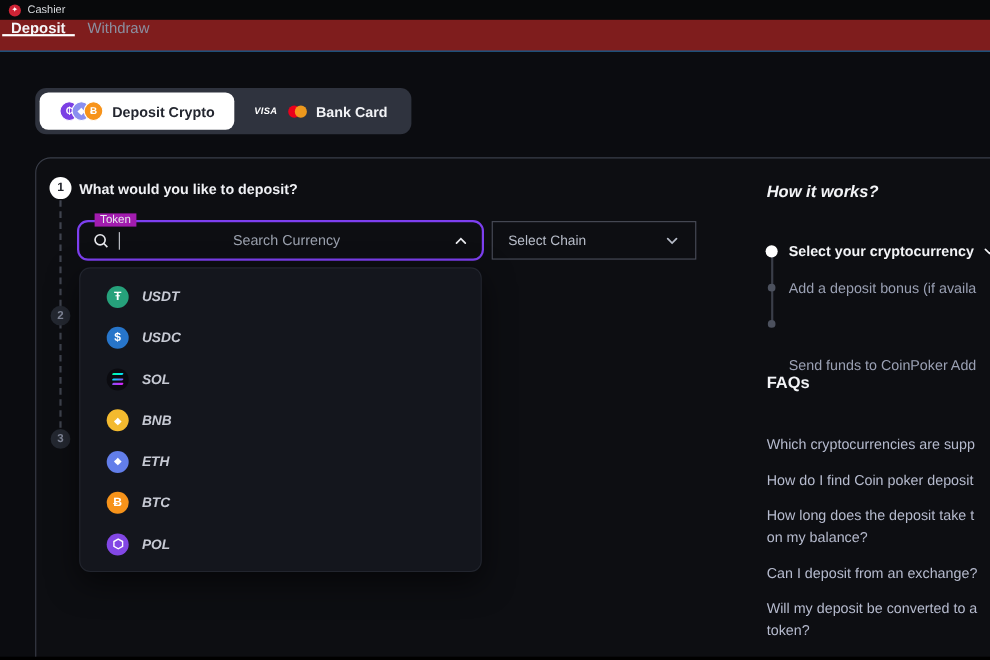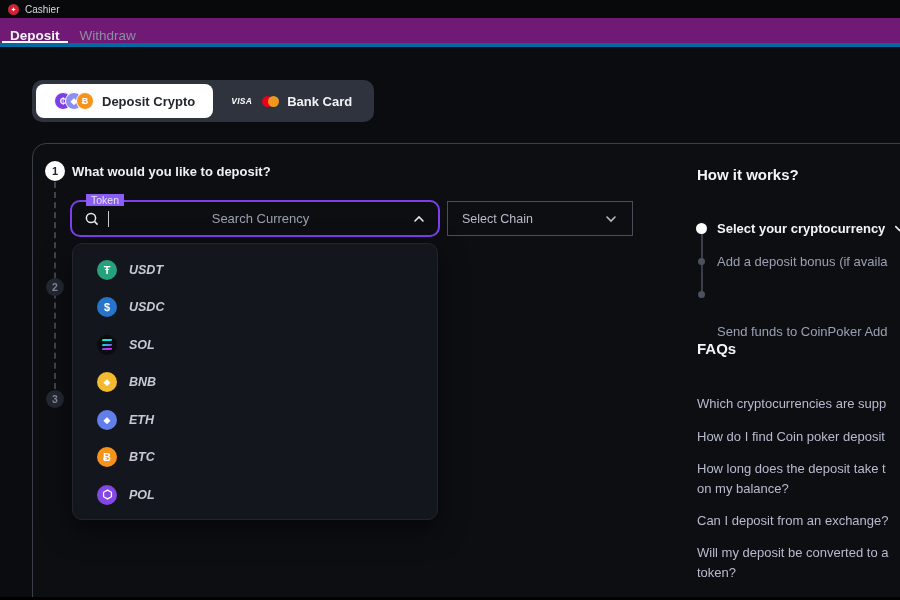--- a/index.html
+++ b/index.html
@@ -12,22 +12,22 @@
 
   
   .titlebar { left:0; top:0; width:900px; height:18px; background:#08090b;
     display:flex; align-items:center; padding-left:8px; gap:6px; }
   .cp-logo { width:11px; height:11px; border-radius:50%; background:#cf2335;
     display:flex; align-items:center; justify-content:center;
     color:#fff; font-size:7px; line-height:1; }
   .titlebar-text { font-size:10px; color:#d8dade; }
 
   
-  .tabbar { left:0; top:18px; width:900px; height:29px; background:#701a75;
-    border-bottom:4px solid #0369a1; display:flex; align-items:flex-end; }
+  .tabbar { left:0; top:18px; width:900px; height:29px; background:#7f1d1d;
+    border-bottom:1px solid #0369a1; display:flex; align-items:flex-start; }
   .tab { position:relative; display:flex; align-items:center; padding:0 10px;
     font-size:13.5px; cursor:pointer; }
   .tab.active { color:#f4f5f7; font-weight:600; }
   .tab.inactive { color:#8b90a1; }
   .tab.active::after { content:""; position:absolute; left:2px; right:2px; bottom:0;
     height:2px; background:#fff; }
 
   
   .toggle { left:32px; top:80px; height:42px; background:#2f333e; border-radius:10px;
     display:flex; align-items:center; padding:4px; }
@@ -66,21 +66,21 @@
     color:#858b9d; font-size:10.5px; }
   .step-3 { left:46px; top:390px; width:18px; height:18px; background:#242831;
     color:#858b9d; font-size:10.5px; }
 
   .q-title { left:72px; top:164px; font-size:13px; font-weight:700; color:#f0f1f5; }
 
   
   .token-field { left:70px; top:200px; width:370px; height:37px;
     border:2px solid #7d3ff0; border-radius:10px; display:flex; align-items:center;
     padding:0 12px; gap:8px; background:#0d0e12; }
-  .token-legend { position:absolute; left:14px; top:-8px; background:#8b5cf6;
+  .token-legend { position:absolute; left:14px; top:-8px; background:#a21caf;
     padding:0 5px; font-size:10.5px; color:#e6e7ec; }
   .search-icon svg { display:block; }
   .caret { width:1px; height:16px; background:#c9ccd4; }
   .placeholder { font-size:13px; color:#9aa0ad; flex:1;text-align:center; }
   .chev { display:flex; align-items:center; }
 
   
   .chain-select { left:447px; top:201px; width:186px; height:35px;
     border:1px solid #4a4e5a; border-radius:0; display:flex; align-items:center;
     justify-content:space-between; padding:16px 14px; cursor:pointer; }
@@ -103,21 +103,21 @@
     transform:skewX(-22deg); }
   .i-sol b:nth-child(1){ background:linear-gradient(90deg,#00ffa3,#03e1ff); }
   .i-sol b:nth-child(2){ background:linear-gradient(90deg,#03e1ff,#8752f3); }
   .i-sol b:nth-child(3){ background:linear-gradient(90deg,#8752f3,#dc1fff); }
   .i-bnb { background:#f3ba2f; font-size:9px; }
   .i-eth { background:#627eea; font-size:9px; }
   .i-btc { background:#f7931a; font-size:11px; }
   .i-pol { background:#8247e5; }
 
   
-  .hiw-title { left:697px; top:166px; font-size:15px; font-weight:700; color:#f3f4f7; }
+  .hiw-title { left:697px; top:166px; font-size:15px; font-weight:700; color:#f3f4f7;font-style:italic; }
   .hiw-line { left:701px; top:228px; height:66px; width:0; border-left:2px solid #3a3e49; }
   .dot { border-radius:50%; }
   .dot1 { left:696px; top:223px; width:11px; height:11px; background:#fff; }
   .dot2 { left:698px; top:258px; width:7px; height:7px; background:#4c515e; }
   .dot3 { left:698px; top:291px; width:7px; height:7px; background:#4c515e; }
   .hiw-item { white-space:nowrap; font-size:13px; cursor:pointer; }
   .hiw-item.first { left:717px; top:221px; font-weight:700; color:#f3f4f7; }
   .hiw-item.rest  { color:#9aa0b3; }
   .hiw-2 { left:717px; top:254px; }
   .hiw-3 { left:717px; top:287px;margin-top:37px; }

